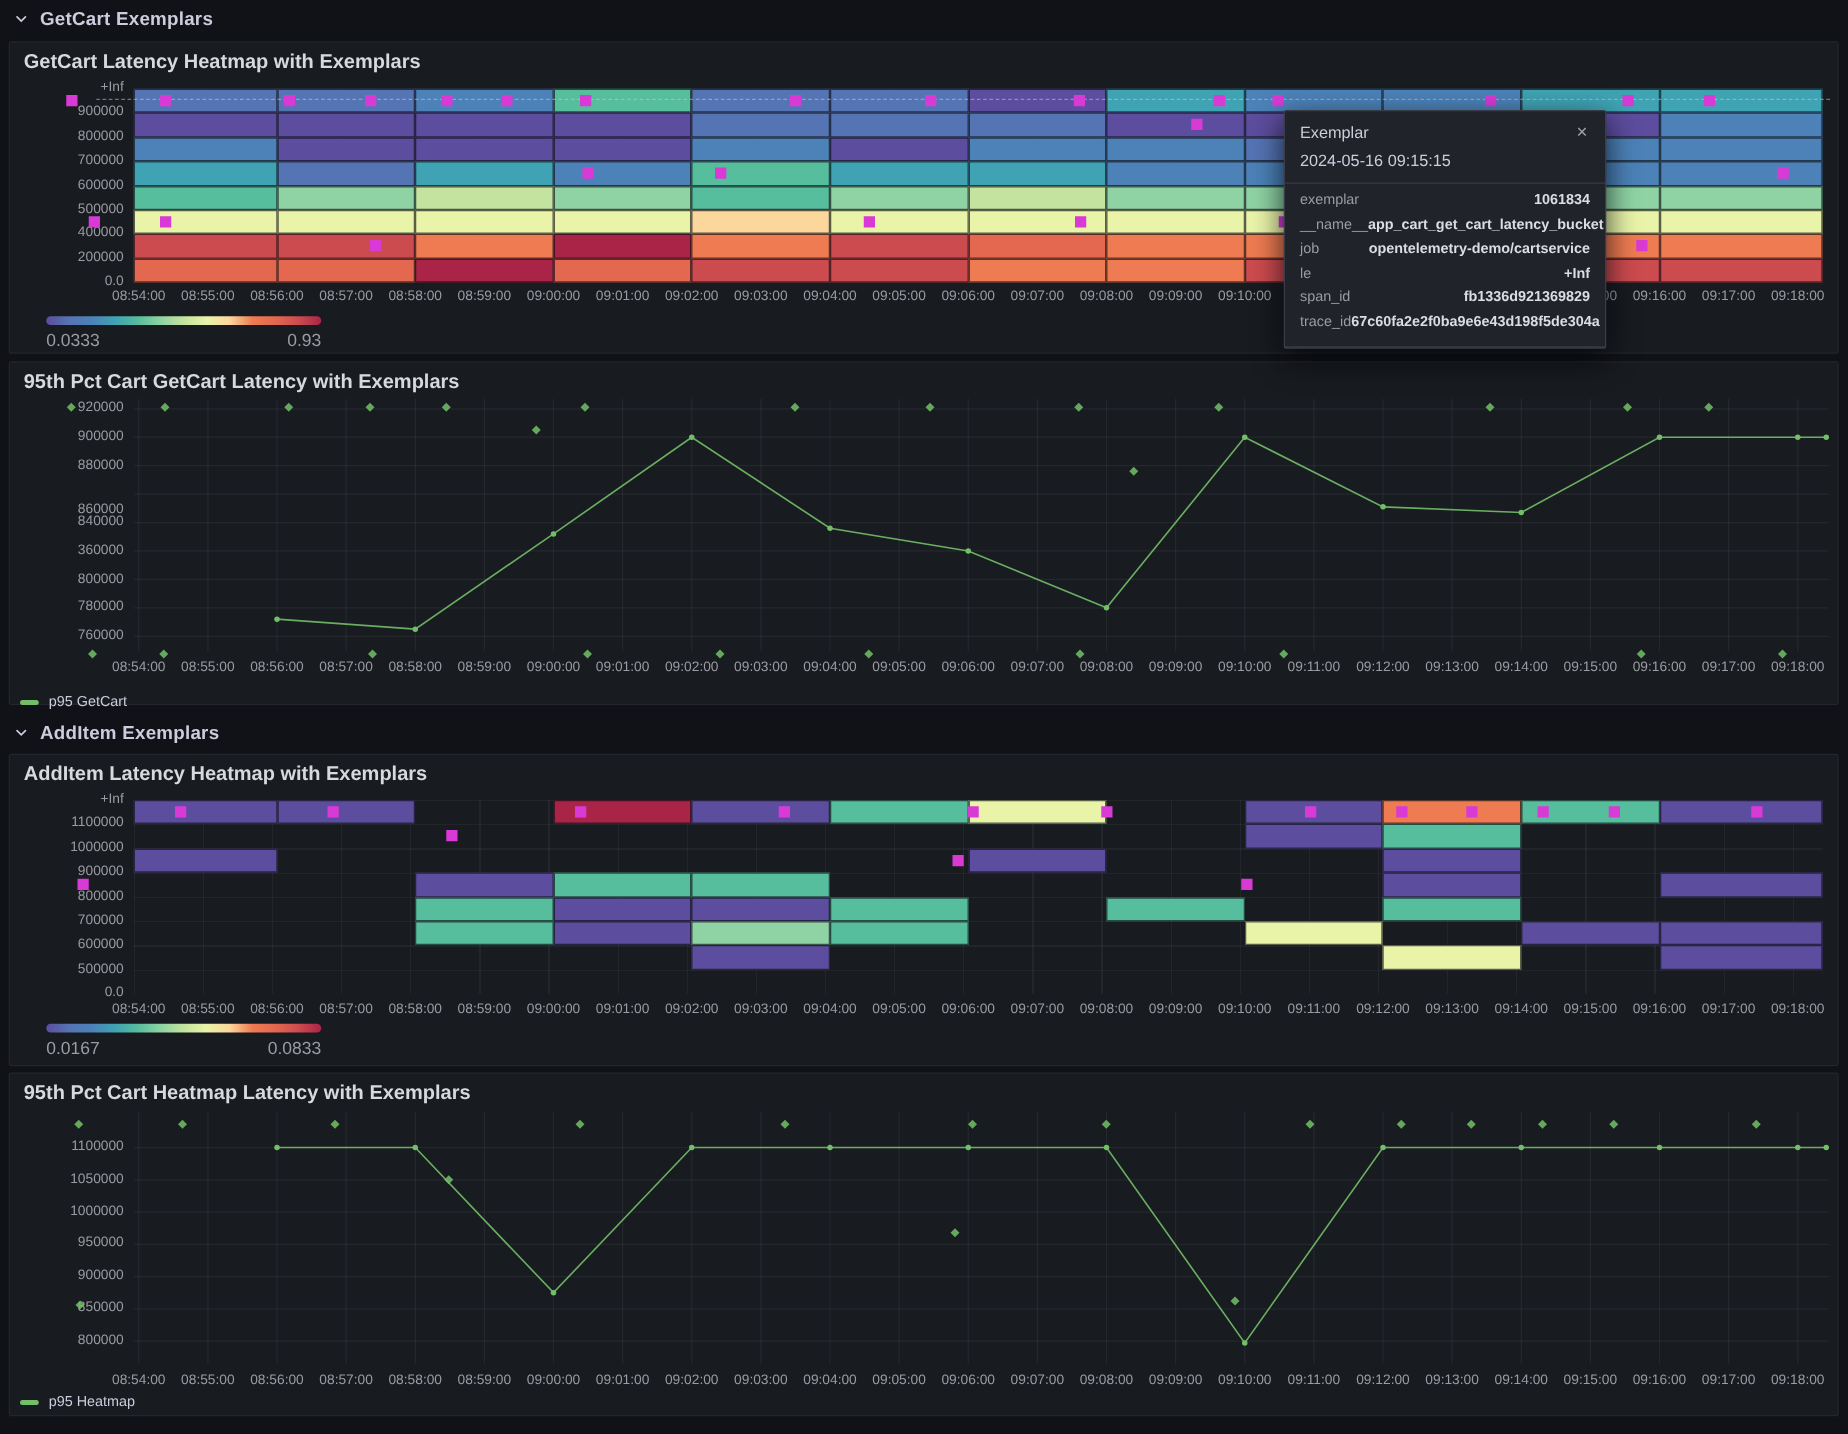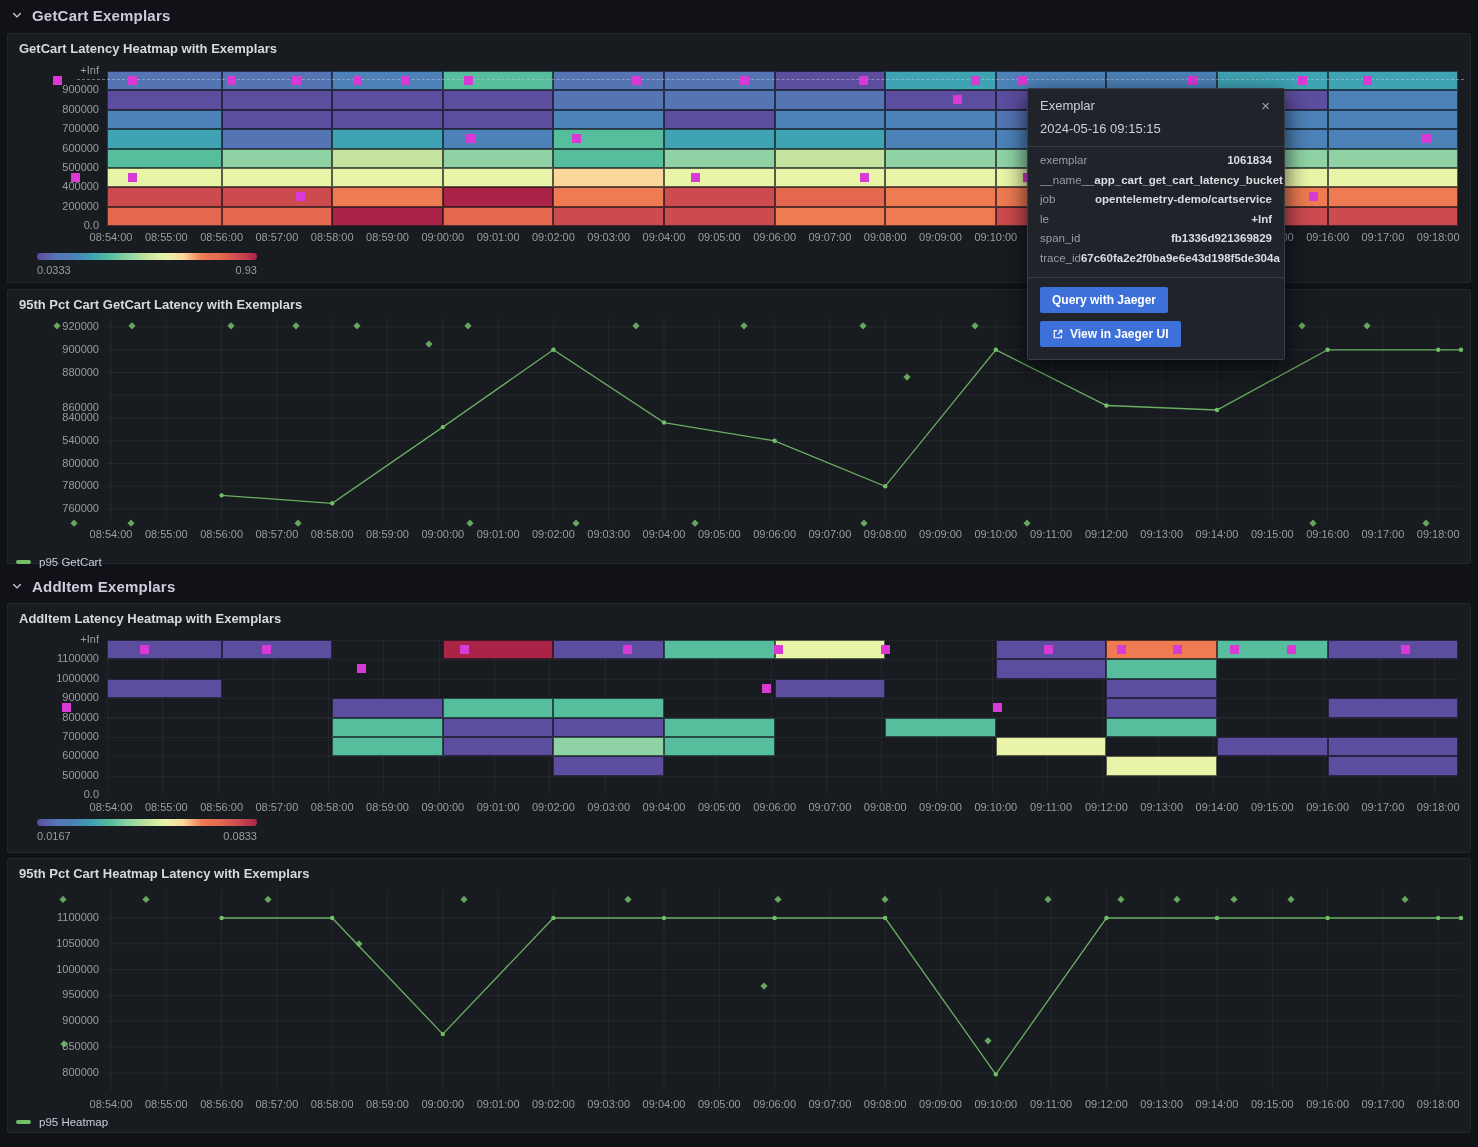--- a/index.html
+++ b/index.html
@@ -2,36 +2,36 @@
 <html><head>
 <meta charset="utf-8">
 <style>
   html,body{margin:0;padding:0}
   body{width:1478px;height:1147px;background:#111217;font-family:"Liberation Sans",sans-serif;
        color:#ccccdc;position:relative;overflow:hidden}
   .section-header{position:absolute;left:0;width:1478px;height:30px;display:flex;align-items:center;gap:9px;padding-left:11px;box-sizing:border-box;cursor:pointer}
   .section-title{font-size:15px;font-weight:700;color:#ccccdc;letter-spacing:.2px}
   .chevron{display:flex;align-items:center}
   .panel{position:absolute;left:7px;width:1464px;background:#181b1f;border:1px solid #23262c;border-radius:2px;box-sizing:border-box}
-  .panel-title{position:absolute;left:11px;top:7px;font-size:13px;font-weight:700;color:#d8d9dc;white-space:nowrap;cursor:pointer}
+  .panel-title{position:absolute;left:11px;top:7px;font-size:16px;font-weight:700;color:#d8d9dc;white-space:nowrap;cursor:pointer}
   
   .hm-plot{position:absolute;left:99px;width:1351px;height:155px;
     background-image:repeating-linear-gradient(90deg,rgba(204,204,220,.06) 0 1px,transparent 1px 55.3px),
                      repeating-linear-gradient(180deg,rgba(204,204,220,.05) 0 1px,transparent 1px 19.375px)}
   .hm-cell{position:absolute;box-sizing:border-box;border:1px solid rgba(13,14,18,.65)}
   .exemplar-marker{position:absolute;width:9px;height:9px;background:#d93ad5;z-index:3}
   .dashed-line{position:absolute;left:-30px;right:-6px;top:8px;border-top:1px dashed rgba(204,204,220,.5);z-index:2}
   .ylabels span,.x-axis span{position:absolute;font-size:11px;color:#9b9ca3;white-space:nowrap}
   .ylabels{position:absolute;left:0;top:0;width:91px;height:100%}
   .ylabels span{right:0;text-align:right}
   .x-axis{position:absolute;left:99px;width:1355px;height:14px}
   .x-axis span{transform:translateX(-50%);top:0}
   .grad-wrap{position:absolute;left:29px;width:220px}
   .grad-bar{height:7px;width:220px;border-radius:4px}
-  .grad-lbls{position:relative;margin-top:4px;font-size:11px;color:#9b9ca3;height:13px}
+  .grad-lbls{position:relative;margin-top:4px;font-size:14px;color:#9b9ca3;height:13px}
   .grad-min{position:absolute;left:0}
   .grad-max{position:absolute;right:0}
   
   .lc-host{position:absolute;left:99px}
   .chart-legend{position:absolute;left:8px;display:flex;align-items:center;gap:8px;font-size:11.5px;color:#ccccdc;cursor:pointer}
   .legend-swatch{width:15px;height:4px;border-radius:2px;background:#73bf69}
   
   .tooltip{position:absolute;left:1027px;top:88px;width:258px;background:#202329;border:1px solid #3a3d45;
            border-radius:2px;box-shadow:0 8px 24px rgba(1,4,9,.75);z-index:50;box-sizing:border-box}
   .tt-head{padding:9px 12px 4px}
@@ -236,21 +236,21 @@
 </div>
 
 <div class="panel" style="top:289px;height:275px">
   <div class="panel-title">95th Pct Cart GetCart Latency with Exemplars</div>
   <div class="ylabels" id="lc1-y">
       <span style="top: 30px;">920000</span>
       <span style="top: 52.75px;">900000</span>
       <span style="top: 75.5px;">880000</span>
       <span style="top: 111px;">860000</span>
       <span style="top: 121px;">840000</span>
-      <span style="top: 143.75px;">540000</span>
+      <span style="top: 143.75px;">360000</span>
       <span style="top: 166.5px;">800000</span>
       <span style="top: 189.25px;">780000</span>
       <span style="top: 212px;">760000</span>
     </div>
   <div class="lc-host" style="top:29px" id="lc1-plot">
       <svg width="1356" height="202" class="lc">
         <line x1="4" y1="0" x2="4" y2="202" stroke="rgba(204,204,220,0.07)" stroke-width="1"></line>
         <line x1="59.3" y1="0" x2="59.3" y2="202" stroke="rgba(204,204,220,0.07)" stroke-width="1"></line>
         <line x1="114.6" y1="0" x2="114.6" y2="202" stroke="rgba(204,204,220,0.07)" stroke-width="1"></line>
         <line x1="169.89999999999998" y1="0" x2="169.89999999999998" y2="202" stroke="rgba(204,204,220,0.07)" stroke-width="1"></line>
@@ -610,28 +610,13 @@
     <div class="tt-row">
       <span class="tt-label">span_id</span>
       <span class="tt-value">fb1336d921369829</span>
     </div>
     <div class="tt-row">
       <span class="tt-label">trace_id</span>
       <span class="tt-value">67c60fa2e2f0ba9e6e43d198f5de304a</span>
     </div>
   </div>
   <div class="tt-divider"></div>
-  <div class="tt-actions">
-    <button class="tt-btn">
-      <span>Query with Jaeger</span>
-    </button>
-    <button class="tt-btn">
-      <span style="display:flex">
-        <svg width="12" height="12" viewBox="0 0 16 16" fill="none" stroke="#fff" stroke-width="1.6">
-          <path d="M6.5 3.5 H3 V13 H12.5 V9.5"></path>
-            <path d="M9 3 H13 V7"></path>
-            <path d="M13 3 L7.5 8.5"></path>
-        </svg>
-      </span>
-      <span>View in Jaeger UI</span>
-    </button>
-  </div>
 </div>
 
 </body></html>

